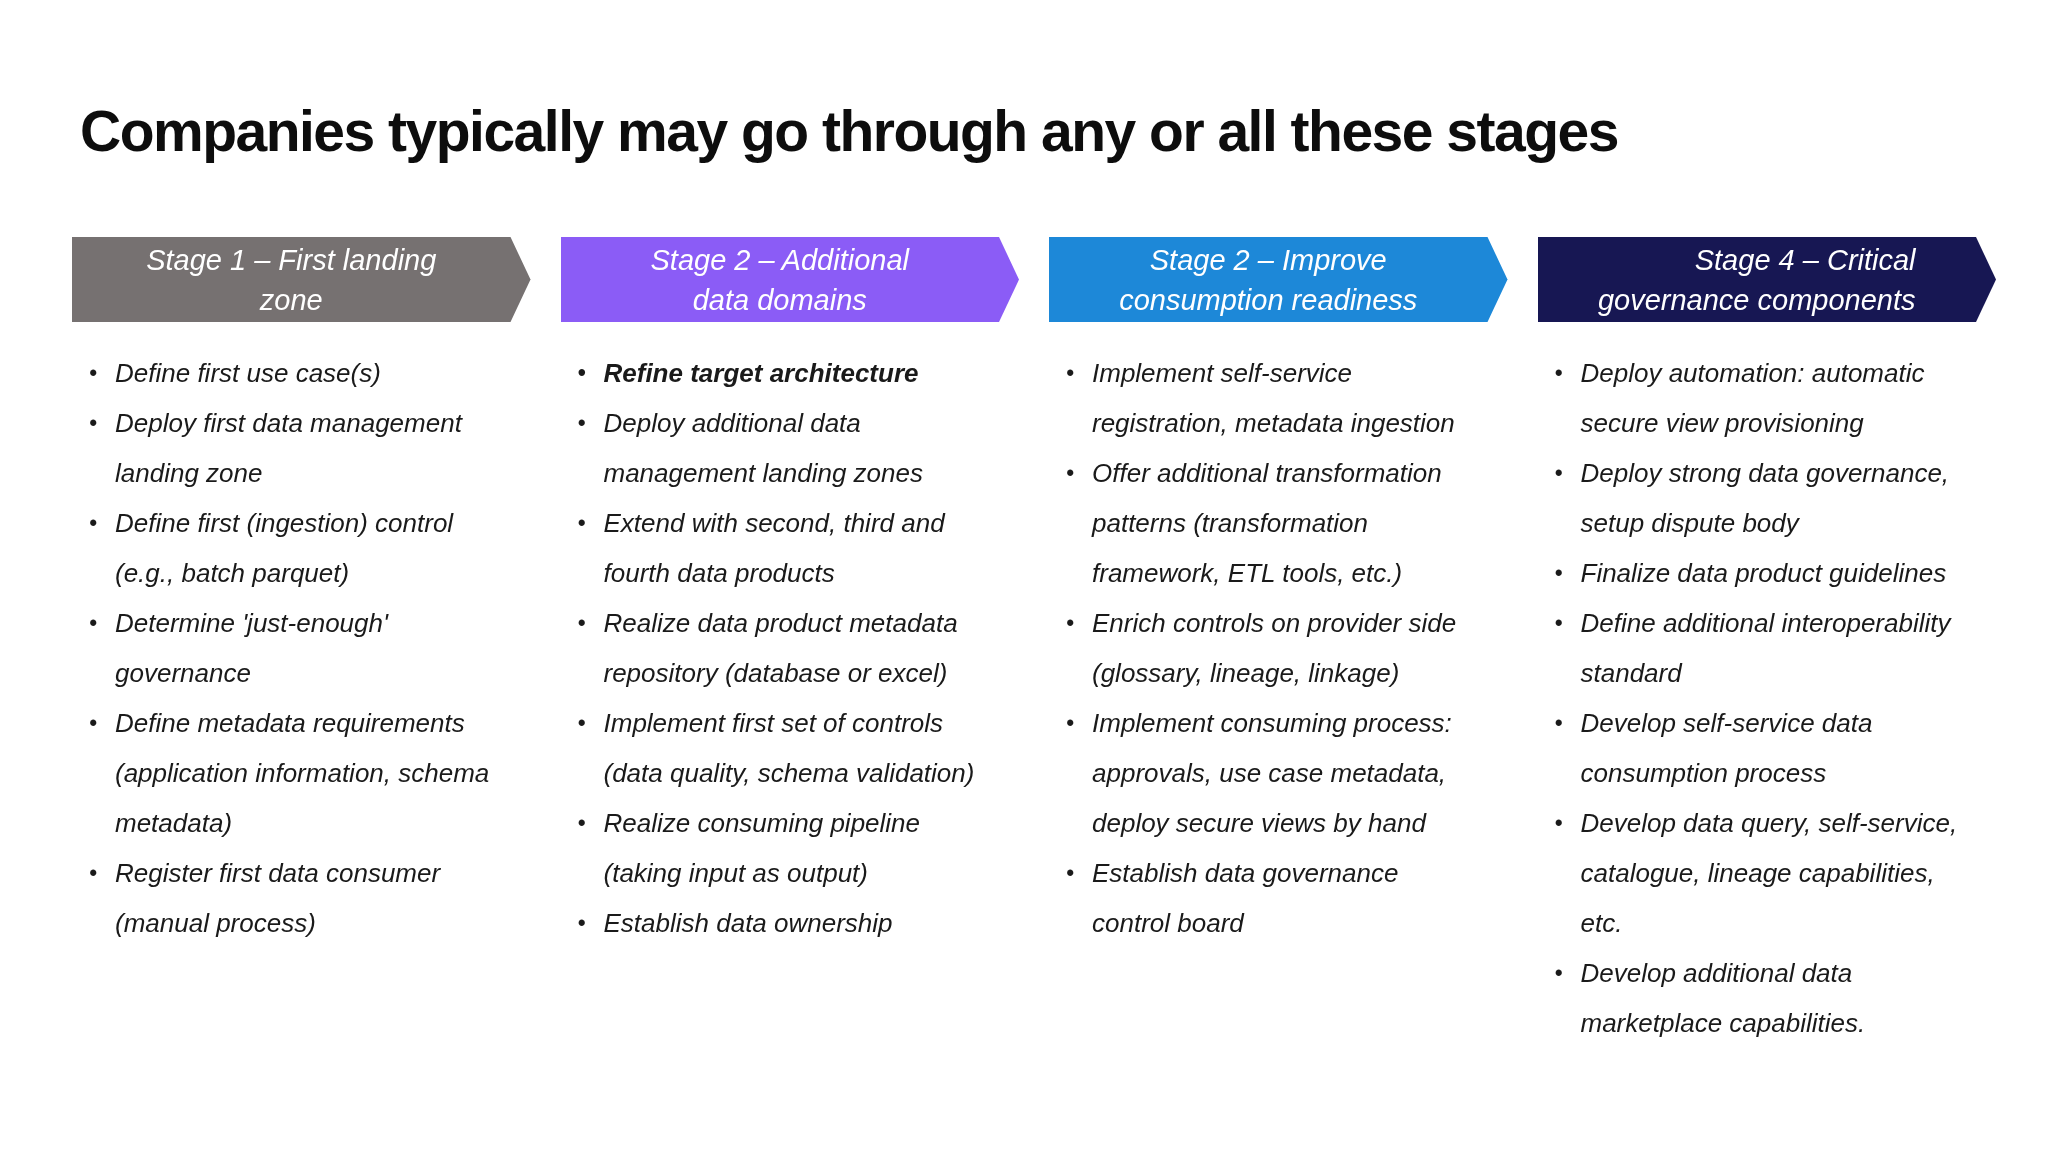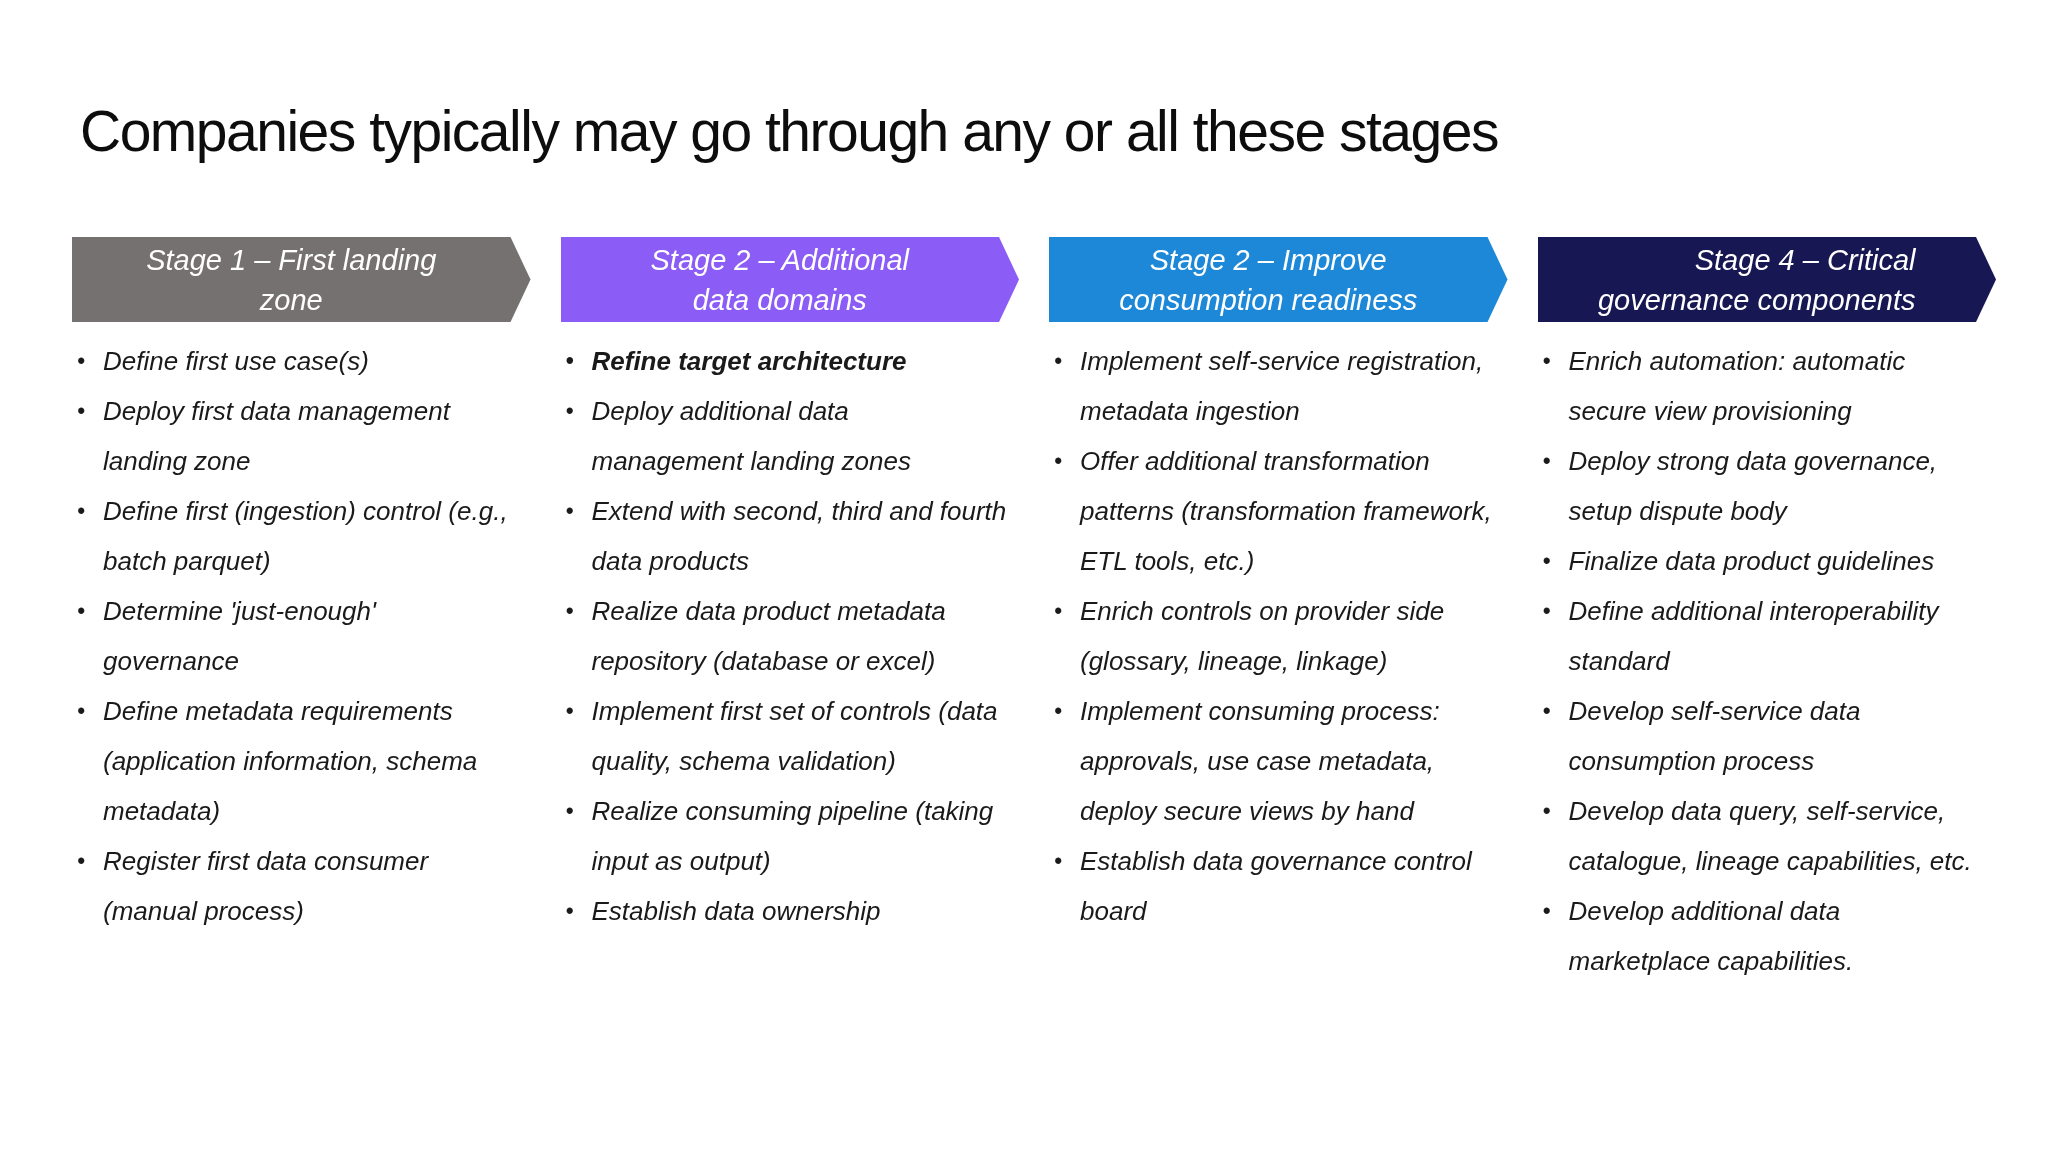--- a/index.html
+++ b/index.html
@@ -15,21 +15,21 @@
     background: #ffffff;
     overflow: hidden;
   }
   .slide-title {
     position: absolute;
     left: 80px;
     top: 100px;
     margin: 0;
     font-size: 57px;
     line-height: 1.1;
-    font-weight: 400;
+    font-weight: 700;
     letter-spacing: -1.5px;
     color: #0d0d0d;
     white-space: nowrap;
   }
   .stages {
     position: absolute;
     left: 72px;
     top: 237px;
     width: 1924px;
     display: grid;
@@ -50,21 +50,21 @@
     color: #ffffff;
     font-size: 29px;
     line-height: 40px;
     white-space: pre-line;
     padding: 0 28px 0 8px;
     box-sizing: border-box;
     clip-path: polygon(0 0, calc(100% - 20px) 0, 100% 50%, calc(100% - 20px) 100%, 0 100%);
   }
   .stage-bullets {
     list-style: none;
-    margin: 0;
+    margin: 12px;
     padding: 14px 12px 0 0;
   }
   .stage-bullets li {
     position: relative;
     padding-left: 31px;
     font-size: 26px;
     line-height: 50px;
     color: #1a1a1a;
   }
   .stage-bullets li::before {
@@ -119,21 +119,21 @@
           <li>Offer additional transformation patterns (transformation framework, ETL tools, etc.)</li>
           <li>Enrich controls on provider side (glossary, lineage, linkage)</li>
           <li>Implement consuming process: approvals, use case metadata, deploy secure views by hand</li>
           <li>Establish data governance control board</li>
         </ul>
       </div>
       <div class="stage-column">
         <div class="stage-header" style="background: rgb(23, 23, 83); text-align: right;">Stage 4 – Critical
 governance components</div>
         <ul class="stage-bullets">
-          <li>Enrich automation: automatic secure view provisioning</li>
+          <li>Deploy automation: automatic secure view provisioning</li>
           <li>Deploy strong data governance, setup dispute body</li>
           <li>Finalize data product guidelines</li>
           <li>Define additional interoperability standard</li>
           <li>Develop self-service data consumption process</li>
           <li>Develop data query, self-service, catalogue, lineage capabilities, etc.</li>
           <li>Develop additional data marketplace capabilities.</li>
         </ul>
       </div>
     </div>
 </div>

